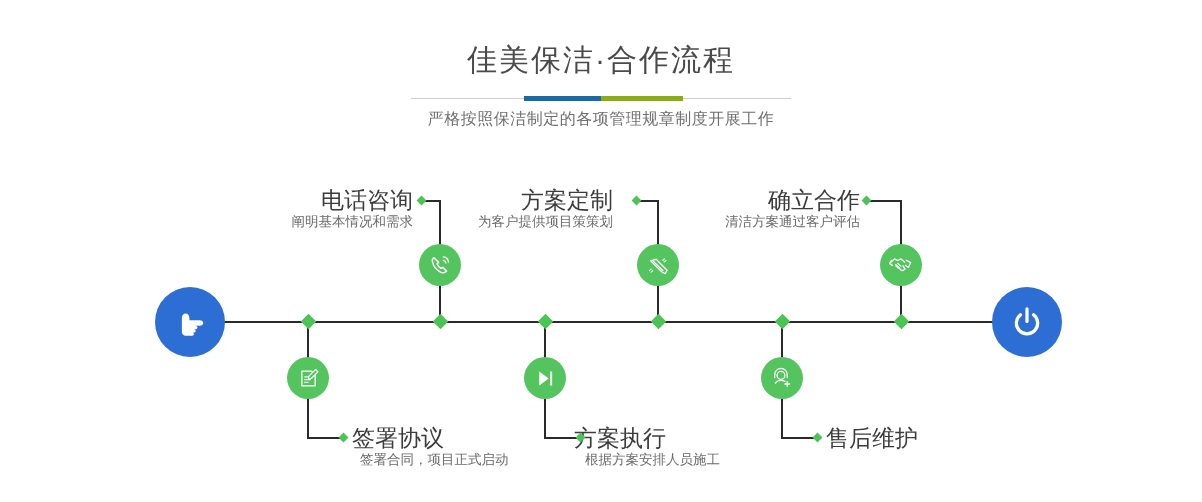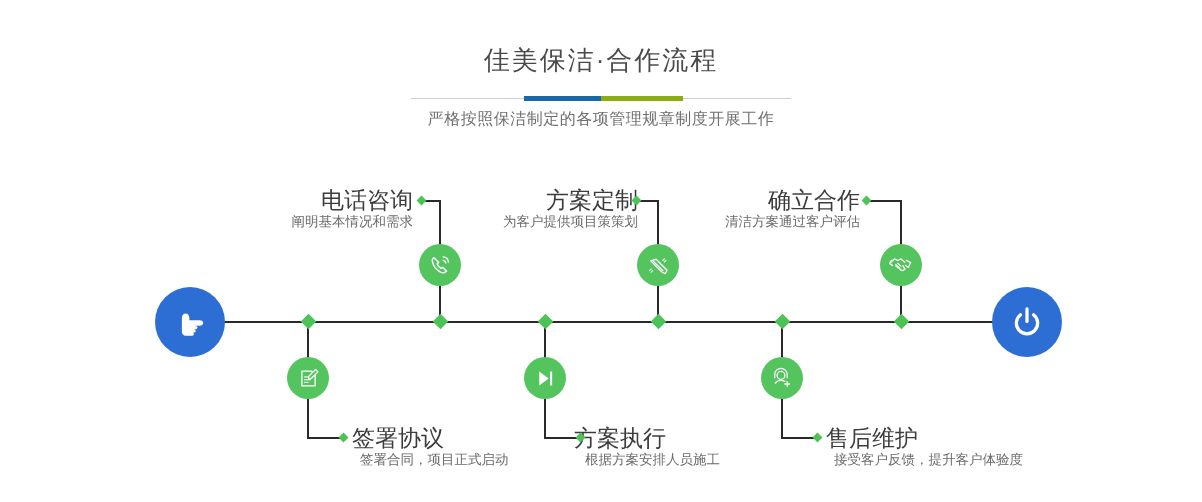--- a/index.html
+++ b/index.html
@@ -25,21 +25,21 @@
     top: 0;
     width: 1202px;
     text-align: center;
   }
   .page-title {
     position: absolute;
     left: 0;
     top: 38px;
     width: 1202px;
     text-align: center;
-    font-size: 26px;
+    font-size: 30px;
     line-height: 44px;
     letter-spacing: 2px;
     color: #4a4a4a;
     font-weight: normal;
     white-space: nowrap;
   }
   .divider {
     position: absolute;
     left: 411px;
     top: 96px;
@@ -264,21 +264,21 @@
     <div class="node" style="left:637px; top:244px;">
       <span>
         <svg width="25" height="25" viewBox="0 0 64 64">
           <path d="M22 14l28 28-5 9-9-5L8 18z" fill="none" stroke="#ffffff" stroke-width="3.4" stroke-linejoin="round" transform="translate(4,2) rotate(0)"></path>
           <path d="M18 20l26 26" fill="none" stroke="#ffffff" stroke-width="3"></path>
           <path d="M13 41l-4 4m8 0l-4 4" stroke="#ffffff" stroke-width="3" stroke-linecap="round"></path>
           <path d="M47 15l-4 4m8 0l-4 4" stroke="#ffffff" stroke-width="3" stroke-linecap="round"></path>
         </svg>
       </span>
     </div>
-    <div class="label above" style="left:430px; top:189px; width:208px;">
+    <div class="label above" style="left:405px; top:189px; width:208px;">
       <div class="l-title">方案定制</div>
       <div class="l-desc">为客户提供项目策策划</div>
     </div>
 
     <div class="stem" style="left:544px; top:321px; height:118px;"></div>
     <div class="leader" style="left:544px; top:437px; width:37px;"></div>
     <div class="bullet" style="left:577px; top:434px;"></div>
     <div class="diamond" style="left:540px; top:316px;"></div>
     <div class="node" style="left:524px; top:357px;">
       <span>
@@ -325,17 +325,16 @@
           <path d="M12 22a16 16 0 0 1 32 0v8" fill="none" stroke="#ffffff" stroke-width="3.2" stroke-linecap="round"></path>
           <path d="M12 22v8" fill="none" stroke="#ffffff" stroke-width="3.2" stroke-linecap="round"></path>
           <path d="M14 44c3-5 8-7 14-7 4 0 7 .8 10 2.4" fill="none" stroke="#ffffff" stroke-width="3.2" stroke-linecap="round"></path>
           <line x1="44" y1="40" x2="44" y2="52" stroke="#ffffff" stroke-width="3.4" stroke-linecap="round"></line>
           <line x1="38" y1="46" x2="50" y2="46" stroke="#ffffff" stroke-width="3.4" stroke-linecap="round"></line>
         </svg>
       </span>
     </div>
     <div class="label below" style="left:826px; top:427px; width:340px;">
       <div class="l-title">售后维护</div>
-      <div class="l-desc" style="margin-left:8px;">接受客户反馈，提升客户体验度</div>
     </div>
 
   </div>
 </div>
 
 </body></html>

